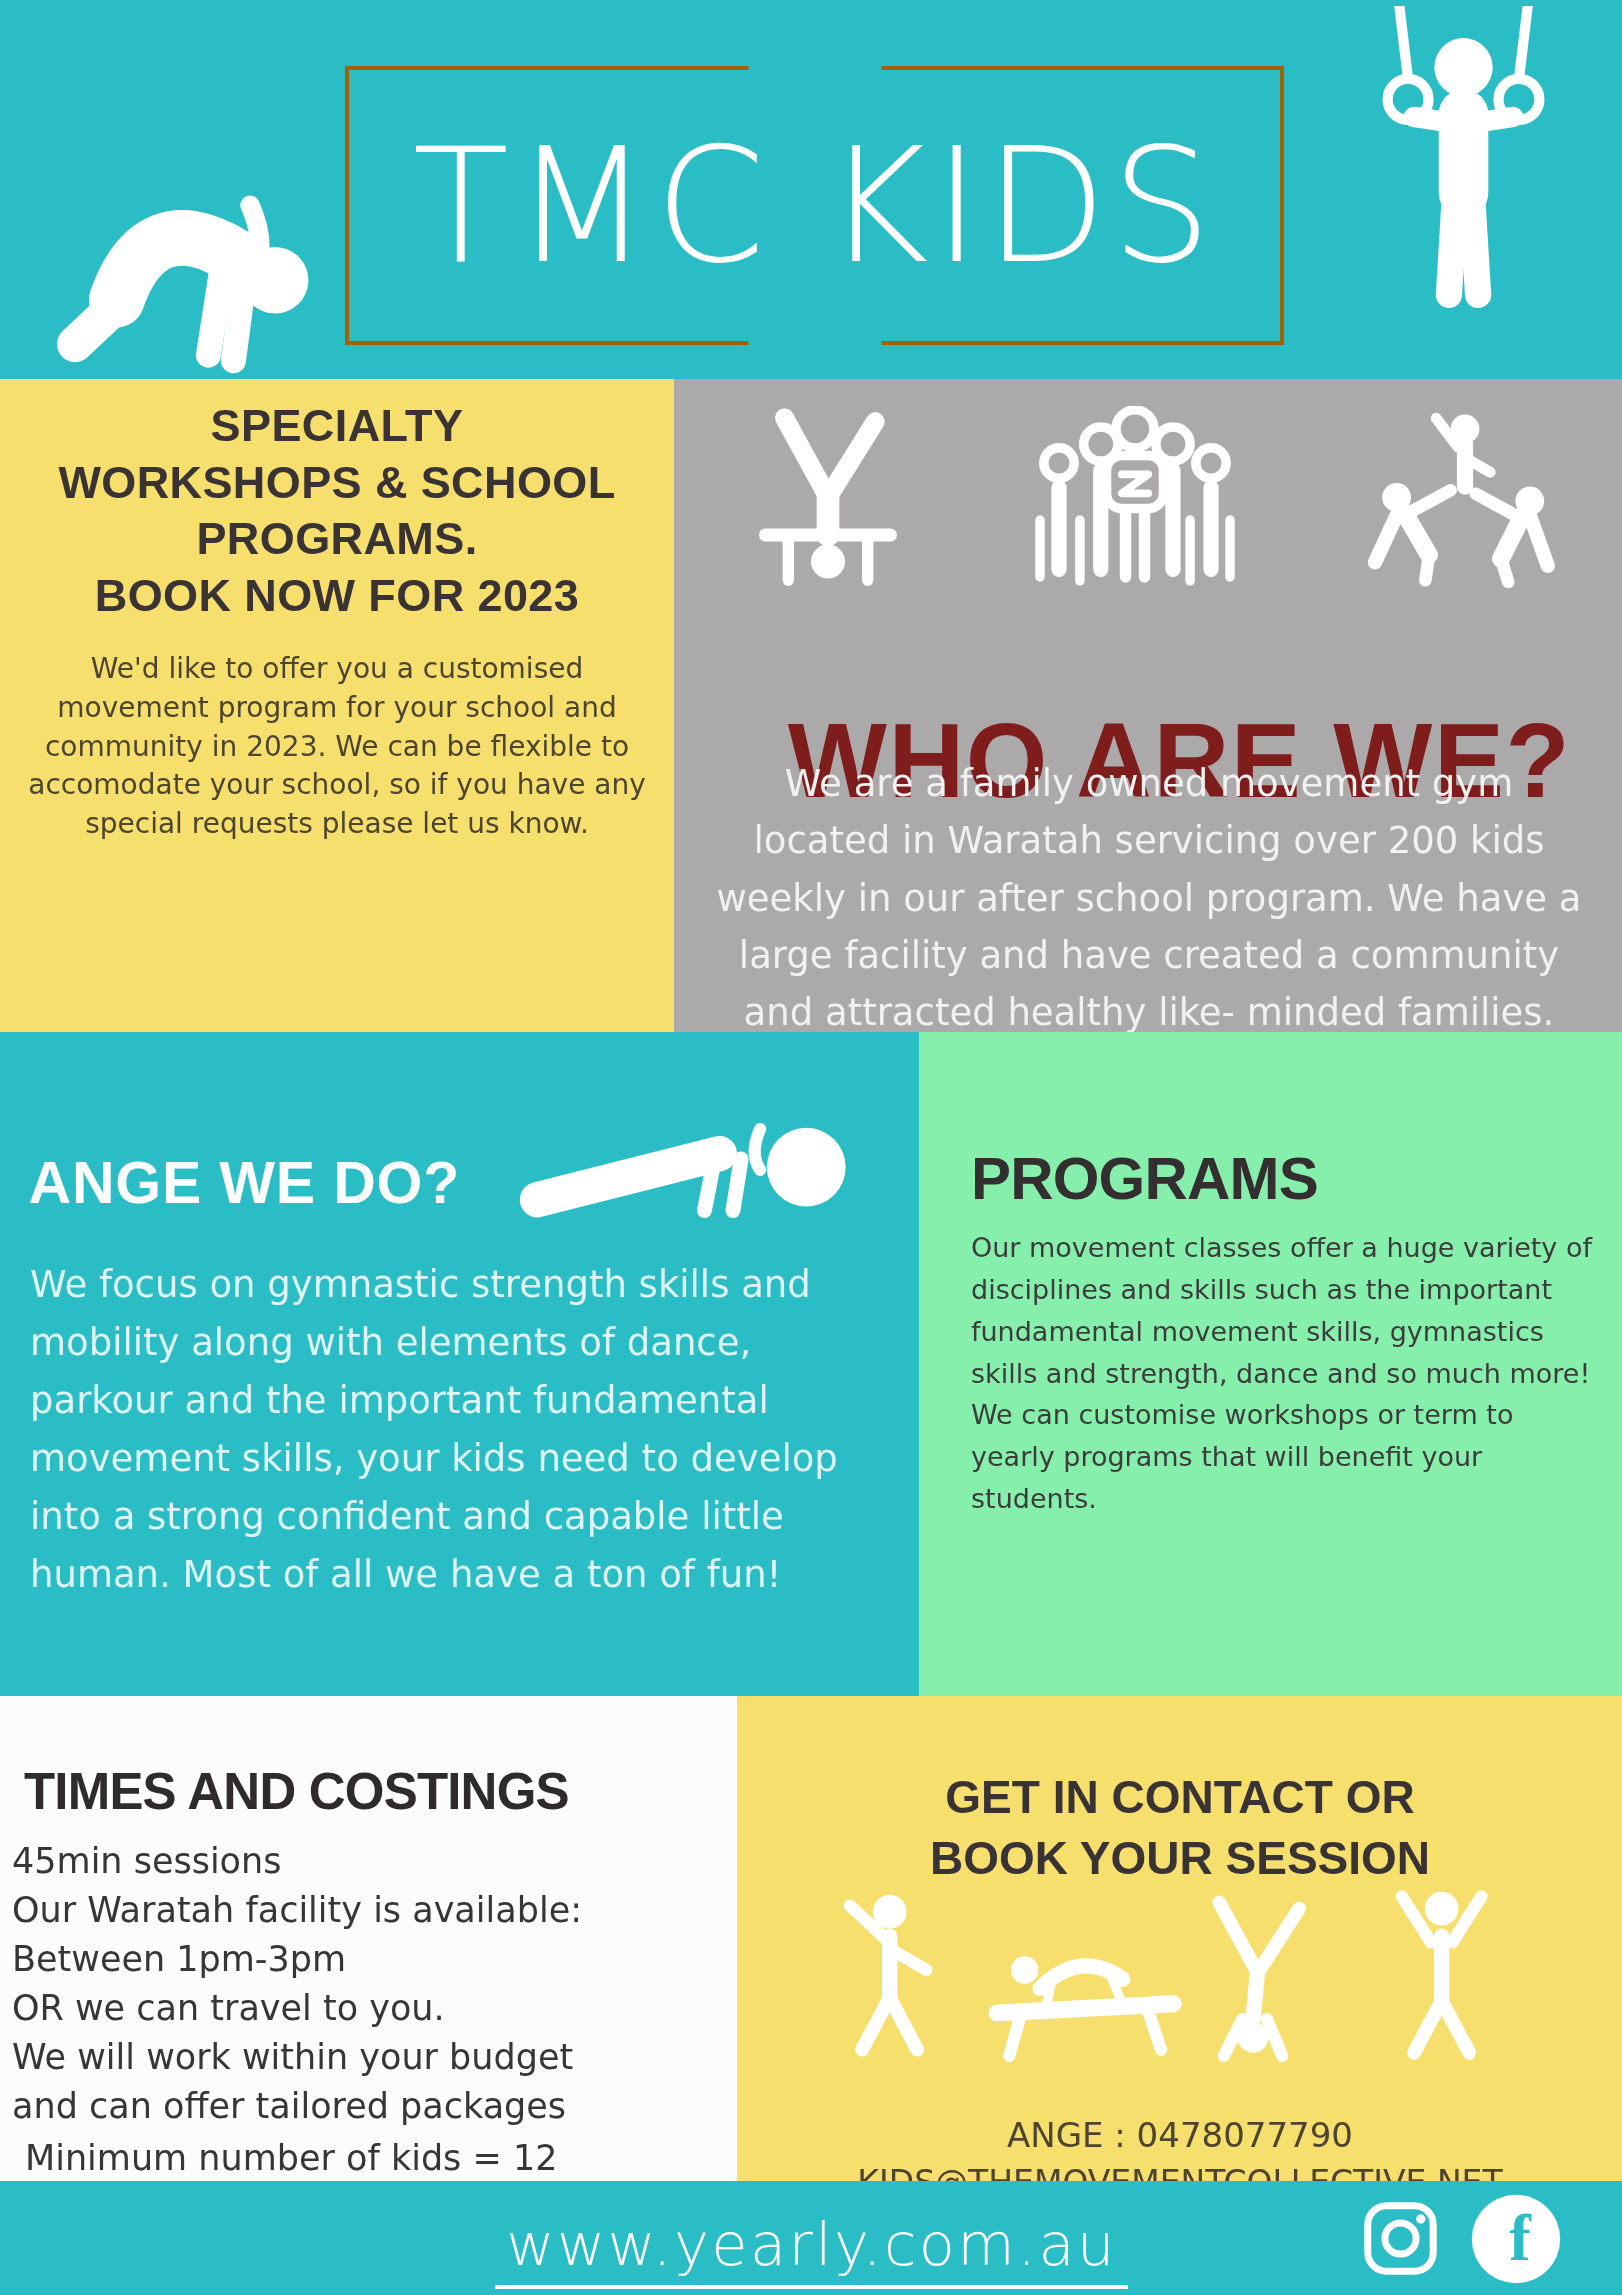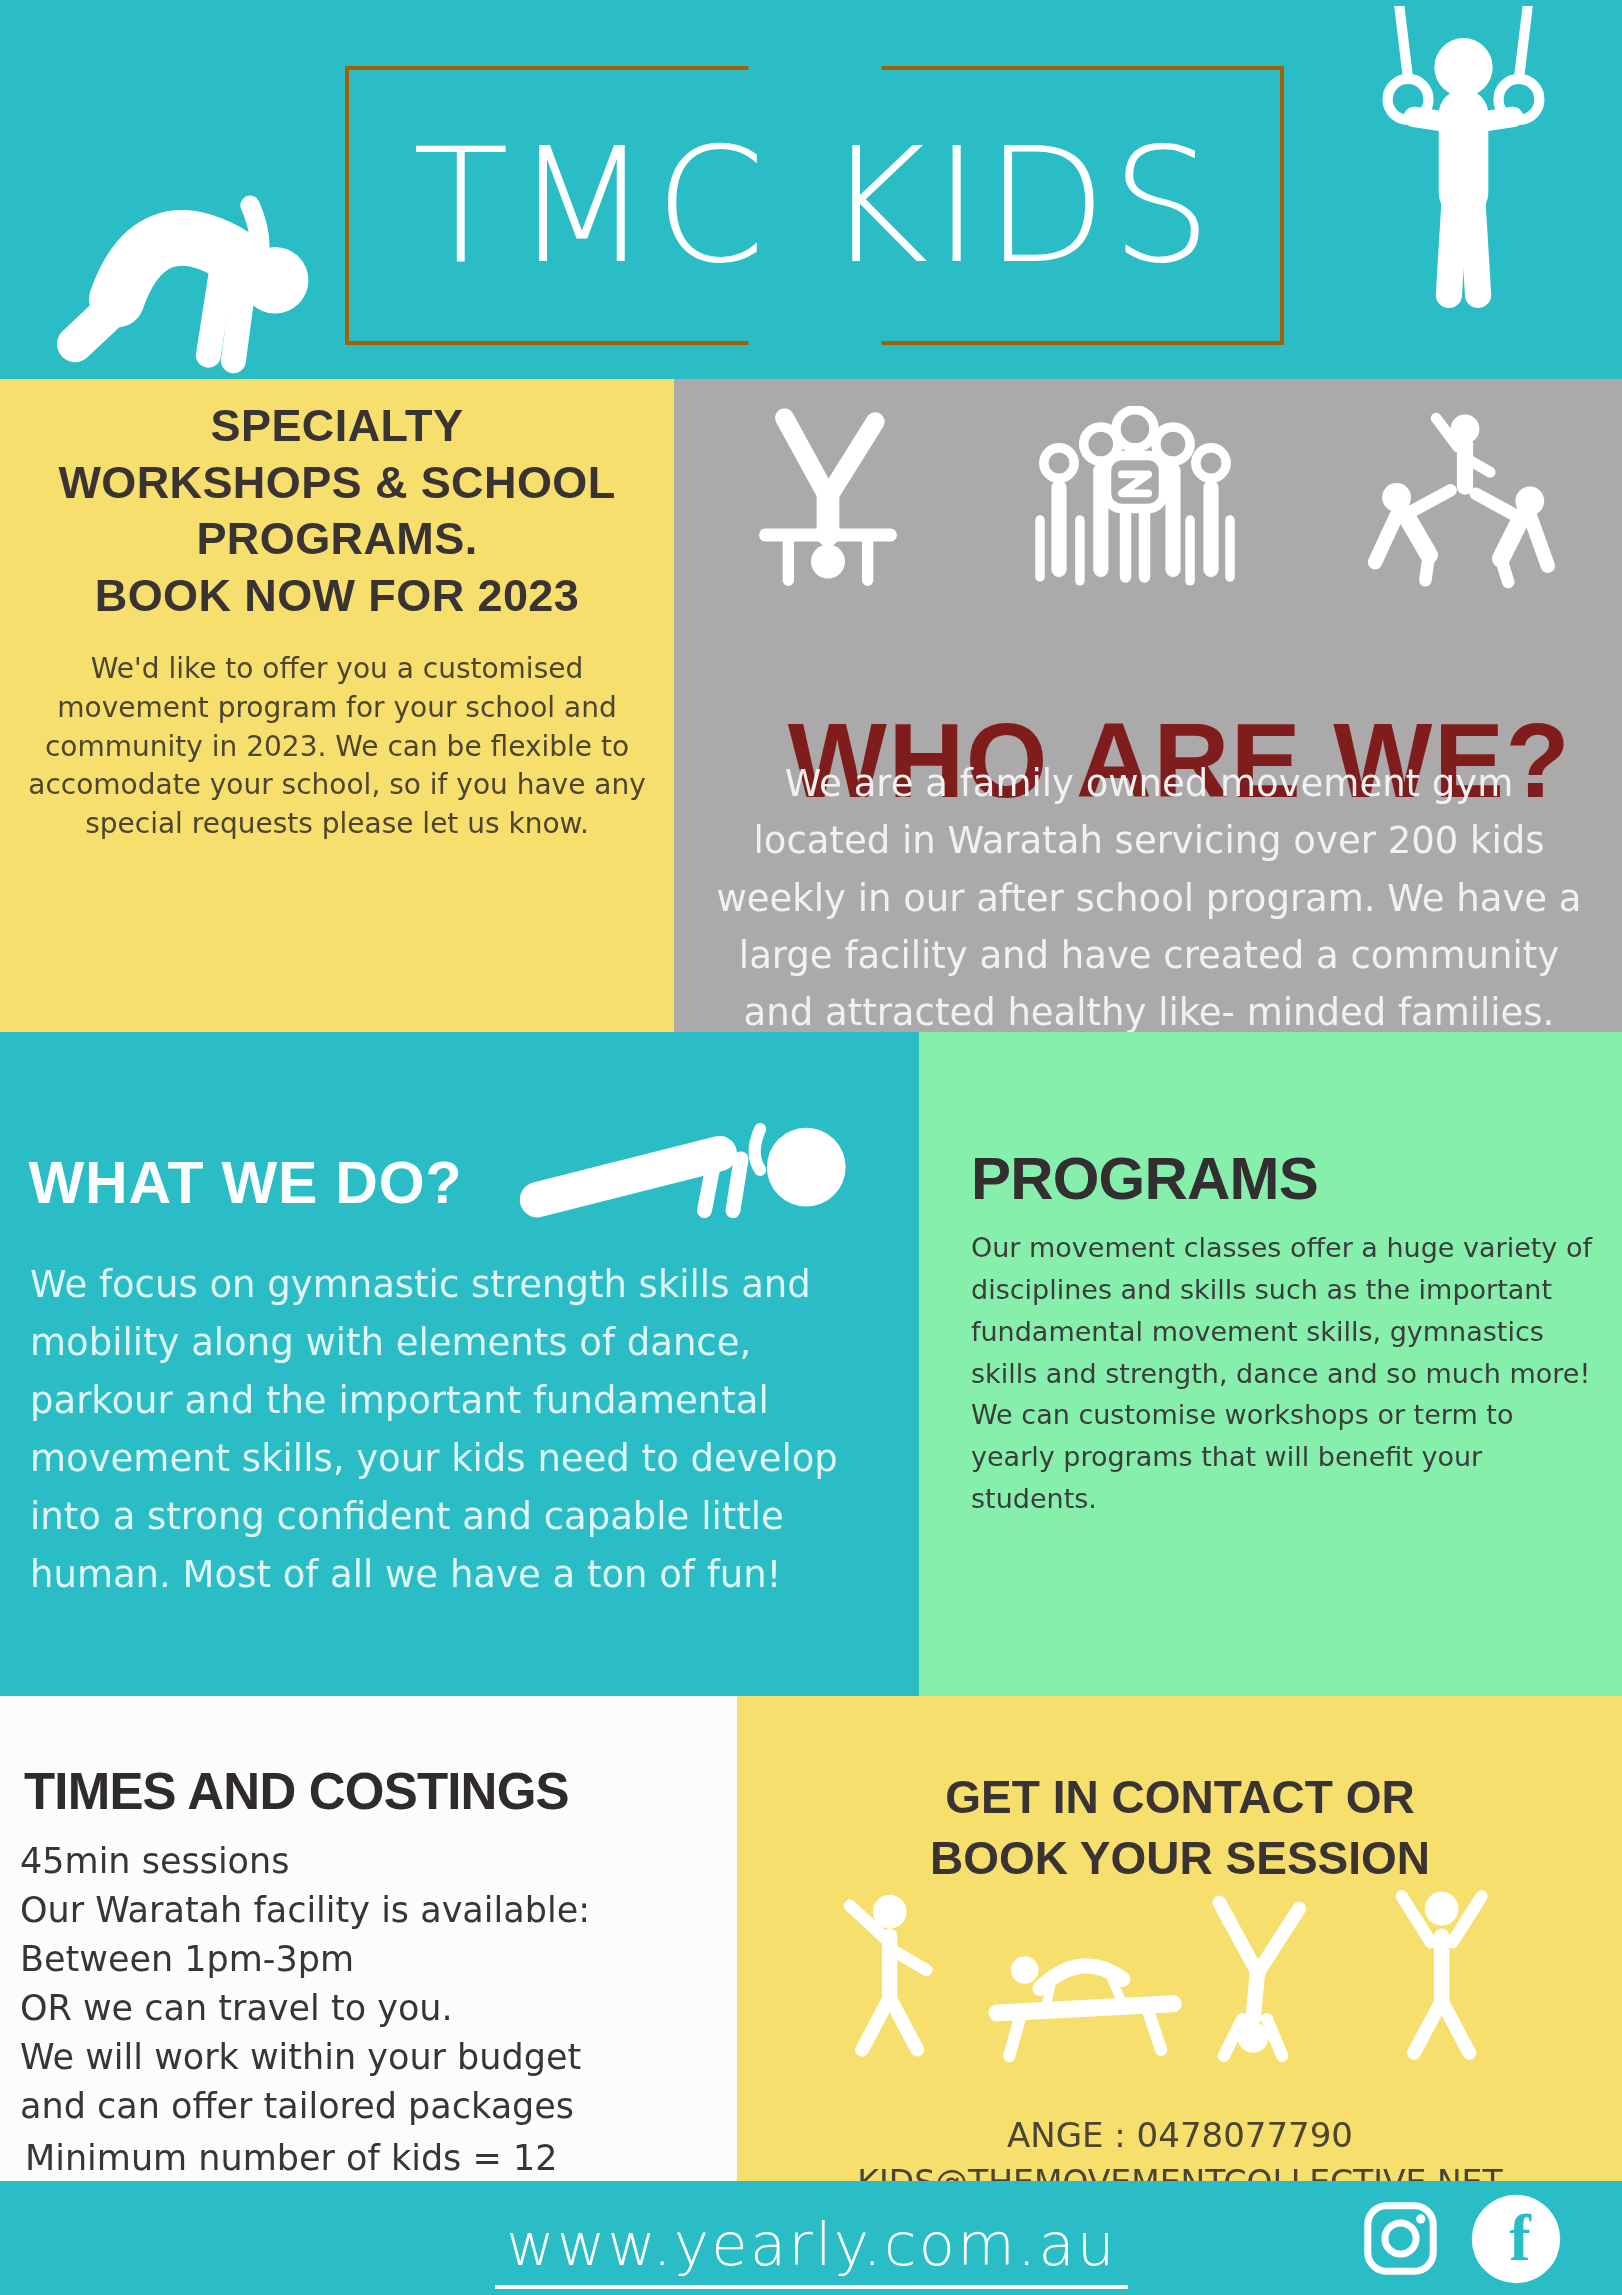--- a/index.html
+++ b/index.html
@@ -46,21 +46,21 @@
   .what-title{position:absolute;left:28.5px;top:68px;font-size:59px;color:#FCFEFE;letter-spacing:0.8px;}
   .icon-pushup{position:absolute;left:513px;top:46px;width:353px;height:162px;}
   .what-body{position:absolute;left:30px;top:187px;width:854px;font-size:37px;line-height:1.57;color:#DFF5F6;}
 
   
   .programs-title{position:absolute;left:52px;top:62px;font-size:60px;color:#332E2F;letter-spacing:-0.8px;}
   .programs-body{position:absolute;left:52px;top:168px;width:634px;font-size:27px;line-height:1.55;color:#3C3C3C;}
 
   
   .times-title{position:absolute;left:24px;top:24px;font-size:51px;color:#2F2B2C;letter-spacing:-0.8px;}
-  .times-lines{position:absolute;left:20px;top:106px;font-size:35px;line-height:1.4;color:#363636;}
+  .times-lines{position:absolute;left:12px;top:106px;font-size:35px;line-height:1.4;color:#363636;}
   .times-minimum{position:absolute;left:25px;top:407px;font-size:35px;color:#363636;}
 
   
   .contact-title{position:absolute;left:0;top:33px;width:100%;text-align:center;
                  font-size:46px;line-height:1.33;color:#393334;}
   .icon-kids{position:absolute;left:32px;top:182px;width:824px;height:184px;}
   .contact-phone{position:absolute;left:0;top:385px;width:100%;text-align:center;font-size:34px;color:#4C452F;}
   .contact-email{position:absolute;left:0;top:434px;width:100%;text-align:center;font-size:33px;color:#4C452F;}
 
   
@@ -171,21 +171,21 @@
           <path class="st" d="M96,58 L106,86" stroke-width="8"></path>
           <path class="st" d="M80,82 L84,95" stroke-width="7"></path>
         </svg>
       </span>
     </div>
     <h2 class="who-title hfont">WHO ARE WE?</h2>
     <p class="who-body">We are a family owned movement gym located in Waratah servicing over 200 kids weekly in our after school program. We have a large facility and have created a community and attracted healthy like- minded families.</p>
   </section>
 
   <section class="sec-what">
-    <h2 class="what-title hfont">WHAT WE DO?</h2>
+    <h2 class="what-title hfont">ANGE WE DO?</h2>
     <span class="icon-pushup">
       <svg viewBox="0 0 260 100" width="100%" height="100%">
         <path class="st" d="M18,80 L152,46" stroke-width="26"></path>
         <path class="st" d="M148,52 L141,88" stroke-width="11"></path>
         <path class="st" d="M168,50 L162,88" stroke-width="11"></path>
         <path class="st" d="M182,28 q-8,18 0,30" stroke-width="9"></path>
         <circle class="fl" cx="216" cy="56" r="29"></circle>
       </svg>
     </span>
     <p class="what-body">We focus on gymnastic strength skills and mobility along with elements of dance, parkour and the important fundamental movement skills, your kids need to develop into a strong confident and capable little human. Most of all we have a ton of fun!</p>

